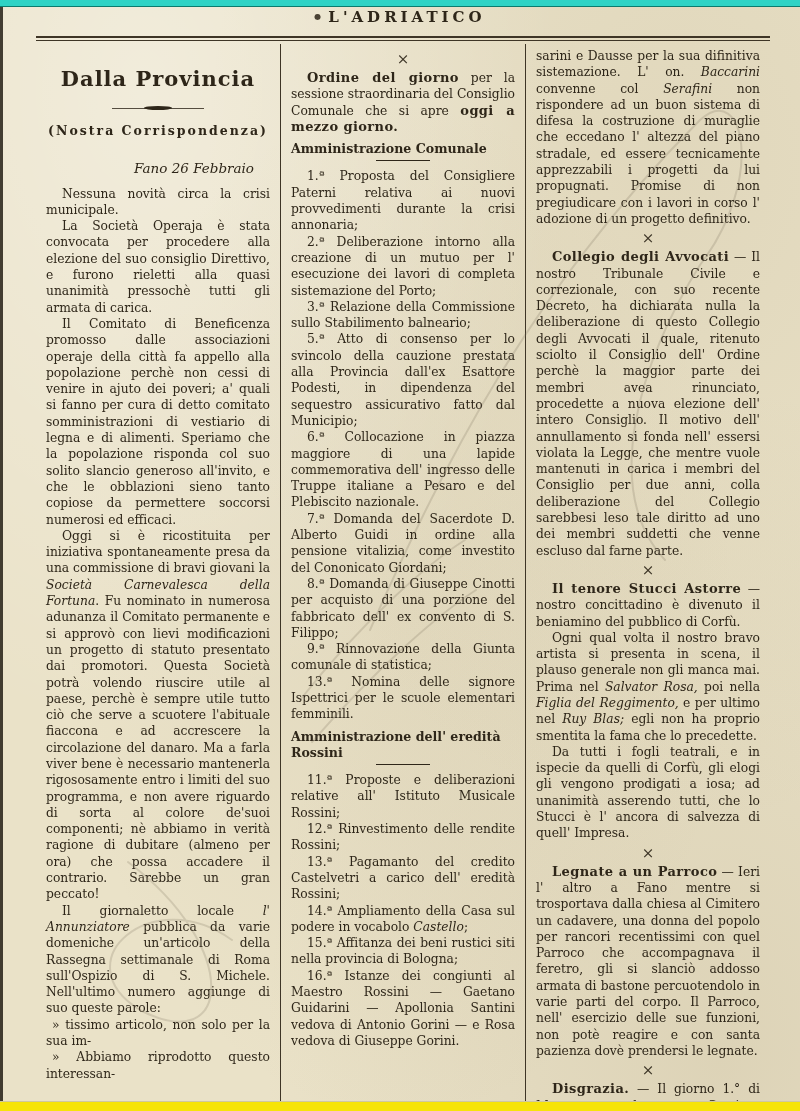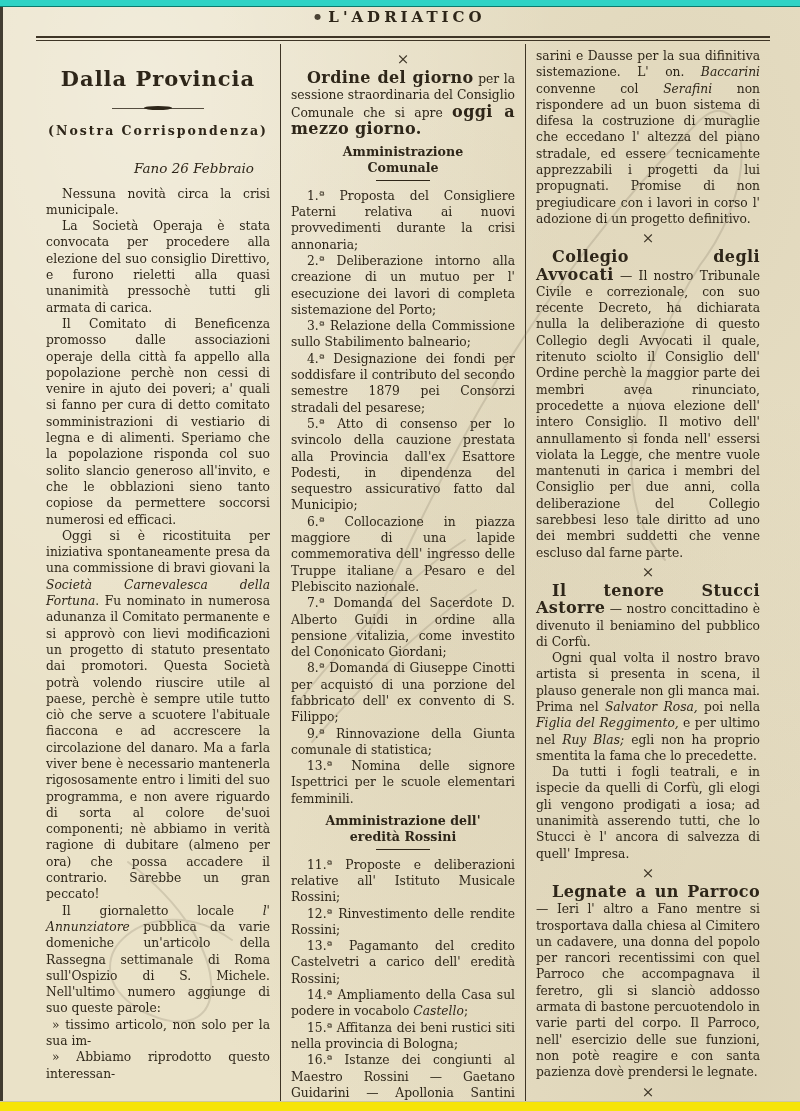--- a/index.html
+++ b/index.html
@@ -27,31 +27,31 @@
   .masthead{position:absolute;top:9px;left:0;right:0;text-align:center;font-weight:bold;font-size:15px;letter-spacing:4px;}
   .mast-orn{font-family:"DejaVu Sans","Liberation Sans",sans-serif;font-size:8px;vertical-align:3px;letter-spacing:0;margin-right:7px;opacity:.85;}
   .mastrule{position:absolute;top:36px;left:36px;right:30px;height:2.4px;border-top:2.6px solid var(--rule);border-bottom:1.2px solid var(--rule);}
 
   .columns{position:absolute;top:44px;left:36px;right:30px;bottom:9px;display:flex;}
   .col{flex:1 1 0;padding:4px 10px 0 10px;overflow:hidden;}
   .col + .col{border-left:1.4px solid var(--rule);}
 
   .para{margin:0;text-indent:16px;text-align:justify;}
   .para.ni{text-indent:0;}
-  .para b{font-size:16px;letter-spacing:.4px;}
+  .para b{font-size:13px;letter-spacing:.4px;}
   .qline{margin:0;text-indent:6px;text-align:justify;}
   .xorn{text-align:center;font-size:15px;line-height:17px;margin:3px 0 2px;opacity:.9;}
 
   .h1{font-size:21px;line-height:36px;font-weight:bold;text-align:center;letter-spacing:1px;margin:13px 0 2px;}
   .deco{width:92px;height:6px;margin:8px auto 4px;position:relative;}
   .deco::before{content:"";position:absolute;left:0;right:0;top:3px;border-top:1px solid var(--ink);opacity:.8;}
   .deco::after{content:"";position:absolute;left:50%;top:1px;transform:translateX(-50%);width:28px;height:4px;background:var(--ink);border-radius:50%;}
   .corr{text-align:center;font-weight:bold;font-size:12.5px;letter-spacing:2px;margin:12px 0 21px;}
   .dateline{text-align:right;font-style:italic;font-size:13.5px;padding-right:16px;margin:10px 0 9px;}
-  .subwrap{text-align:center;margin:6px 16px 7px;}
+  .subwrap{margin:6px 0 7px;}
   .subhead{font-weight:bold;font-size:12.6px;}
   .subline{width:54px;height:0;border-top:1.7px solid var(--ink);margin:3px auto 0;}
 
   .scribbles{position:absolute;left:0;top:0;z-index:3;pointer-events:none;}
 </style>
 </head>
 <body>
 
 <div class="sheet">
   <div class="strip-top"></div>
@@ -76,21 +76,20 @@
         <p class="qline"><span>» tissimo articolo, non solo per la sua im-</span></p>
         <p class="qline"><span>» Abbiamo riprodotto questo interessan-</span></p>
       </section>
     <section class="col" id="col-2">
         <div class="xorn">×</div>
         <p class="para"><b>Ordine del giorno</b><span> per la sessione straordinaria del Consiglio Comunale che si apre </span><b>oggi a mezzo giorno.</b></p>
         <div class="subwrap"><span class="subhead"><span>Amministrazione Comunale</span></span><div class="subline"></div></div>
         <p class="para"><span>1.ª Proposta del Consigliere Paterni relativa ai nuovi provvedimenti durante la crisi annonaria;</span></p>
         <p class="para"><span>2.ª Deliberazione intorno alla creazione di un mutuo per l' esecuzione dei lavori di completa sistemazione del Porto;</span></p>
         <p class="para"><span>3.ª Relazione della Commissione sullo Stabilimento balneario;</span></p>
-        <p class="para"><span>4.ª Designazione dei fondi per soddisfare il contributo del secondo semestre 1879 pei Consorzi stradali del pesarese;</span></p>
         <p class="para"><span>5.ª Atto di consenso per lo svincolo della cauzione prestata alla Provincia dall'ex Esattore Podesti, in dipendenza del sequestro assicurativo fatto dal Municipio;</span></p>
         <p class="para"><span>6.ª Collocazione in piazza maggiore di una lapide commemorativa dell' ingresso delle Truppe italiane a Pesaro e del Plebiscito nazionale.</span></p>
         <p class="para"><span>7.ª Domanda del Sacerdote D. Alberto Guidi in ordine alla pensione vitalizia, come investito del Cononicato Giordani;</span></p>
         <p class="para"><span>8.ª Domanda di Giuseppe Cinotti per acquisto di una porzione del fabbricato dell' ex convento di S. Filippo;</span></p>
         <p class="para"><span>9.ª Rinnovazione della Giunta comunale di statistica;</span></p>
         <p class="para"><span>13.ª Nomina delle signore Ispettrici per le scuole elementari femminili.</span></p>
         <div class="subwrap"><span class="subhead"><span>Amministrazione dell' eredità Rossini</span></span><div class="subline"></div></div>
         <p class="para"><span>11.ª Proposte e deliberazioni relative all' Istituto Musicale Rossini;</span></p>
         <p class="para"><span>12.ª Rinvestimento delle rendite Rossini;</span></p>
         <p class="para"><span>13.ª Pagamanto del credito Castelvetri a carico dell' eredità Rossini;</span></p>

